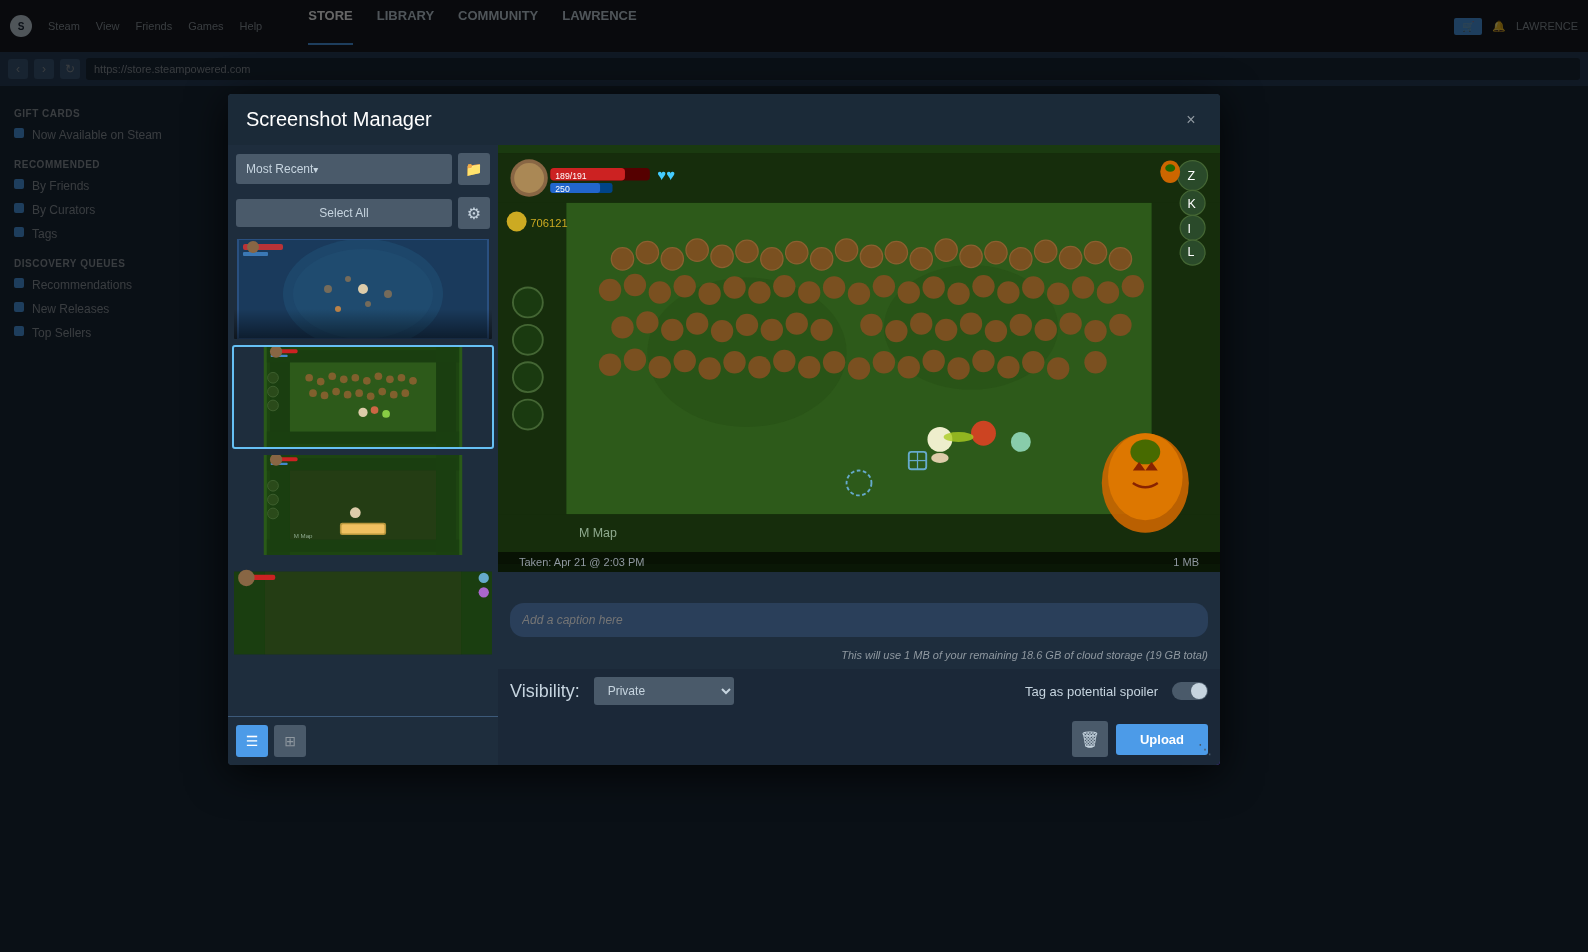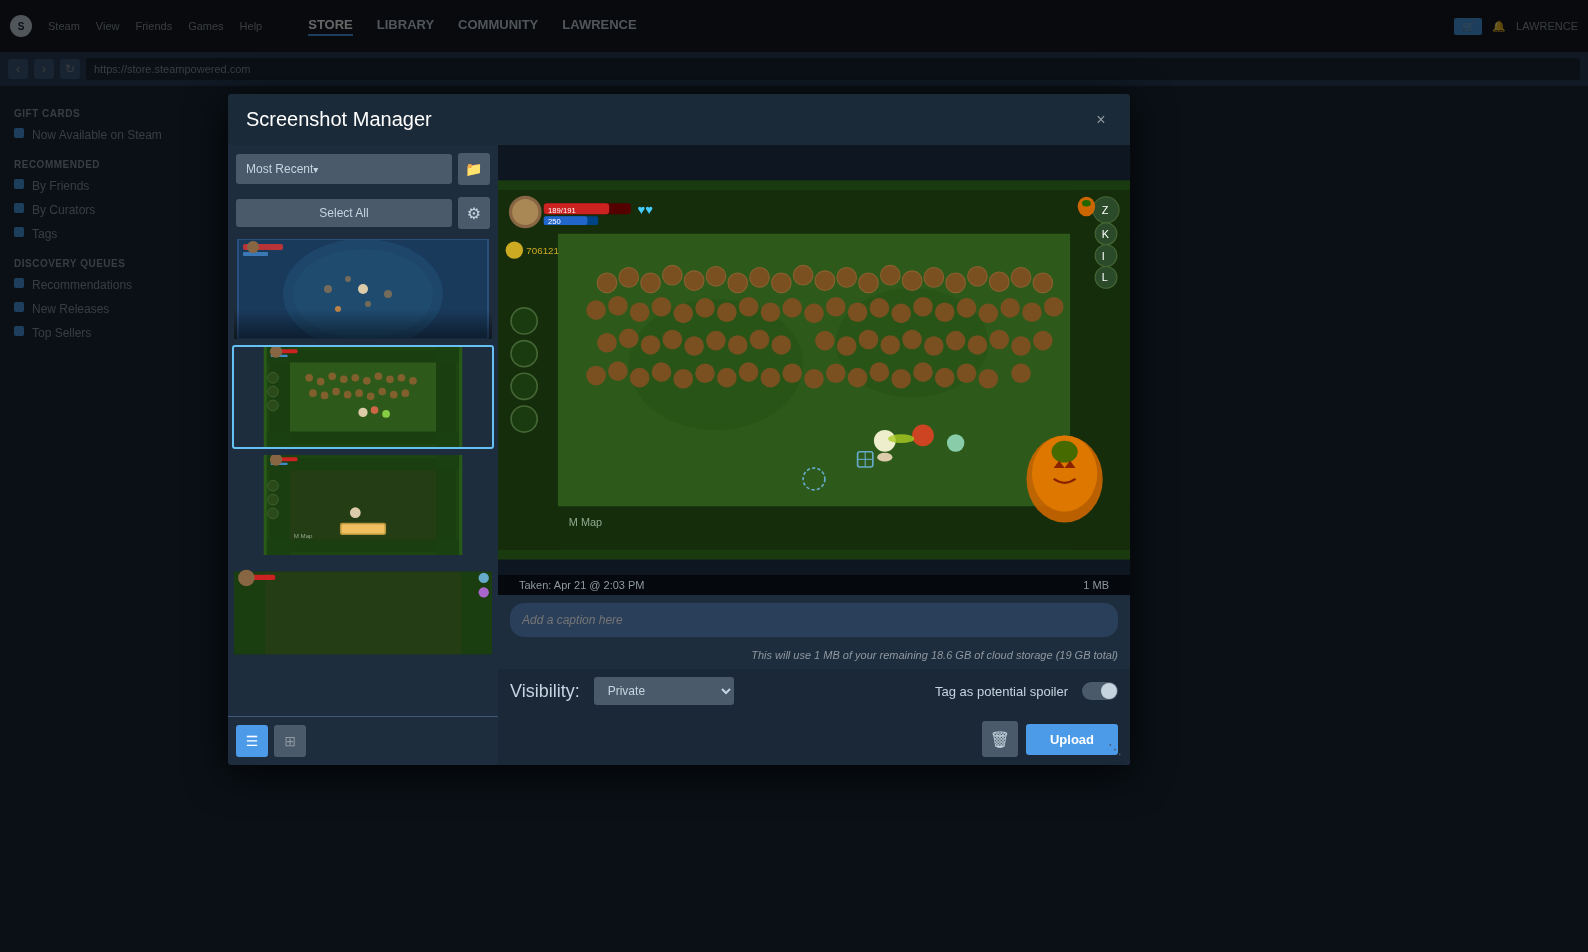--- a/index.html
+++ b/index.html
@@ -43,21 +43,21 @@
     }
     .topbar-menu span {
       color: #8f98a0; font-size: 11px; cursor: pointer;
     }
     .topbar-nav {
       display: flex; gap: 24px; margin-left: 40px;
     }
     .topbar-nav span {
       color: #c6d4df; font-size: 13px; font-weight: bold; cursor: pointer;
     }
-    .topbar-nav .active { color: #ffffff; border-bottom: 2px solid #4c9be8; padding-bottom: 2px; }
+    .topbar-nav .active { color: #ffffff; border-bottom: 2px solid #4c9be8; padding-bottom: 20px; }
     .topbar-right {
       margin-left: auto;
       display: flex; align-items: center; gap: 10px;
       color: #8f98a0; font-size: 11px;
     }
     .topbar-cart {
       background: #4c9be8;
       padding: 3px 8px; border-radius: 2px;
       color: white; font-size: 10px;
     }
@@ -125,21 +125,21 @@
       position: absolute;
       inset: 0;
       background: rgba(0,0,0,0.6);
       z-index: 100;
     }
 
     
     .dialog {
       position: absolute;
       top: 94px; left: 228px;
-      width: 902px;
+      width: 992px;
       background: #2c3e50;
       border-radius: 4px;
       z-index: 200;
       box-shadow: 0 8px 40px rgba(0,0,0,0.8);
       overflow: hidden;
     }
     .dialog-header {
       background: #1b2a38;
       padding: 14px 18px;
       display: flex; align-items: center; justify-content: space-between;
@@ -295,20 +295,21 @@
     }
     .caption-input {
       width: 100%;
       background: #2a3f5a;
       border: none;
       color: #8f98a0;
       font-size: 12px;
       padding: 10px 12px;
       border-radius: 14px;
       font-style: italic;
+      margin-top: 23px;
     }
 
     .storage-info {
       padding: 4px 12px 8px;
       background: #1e2d3d;
       color: #8f98a0;
       font-size: 11px;
       font-style: italic;
       text-align: right;
     }

